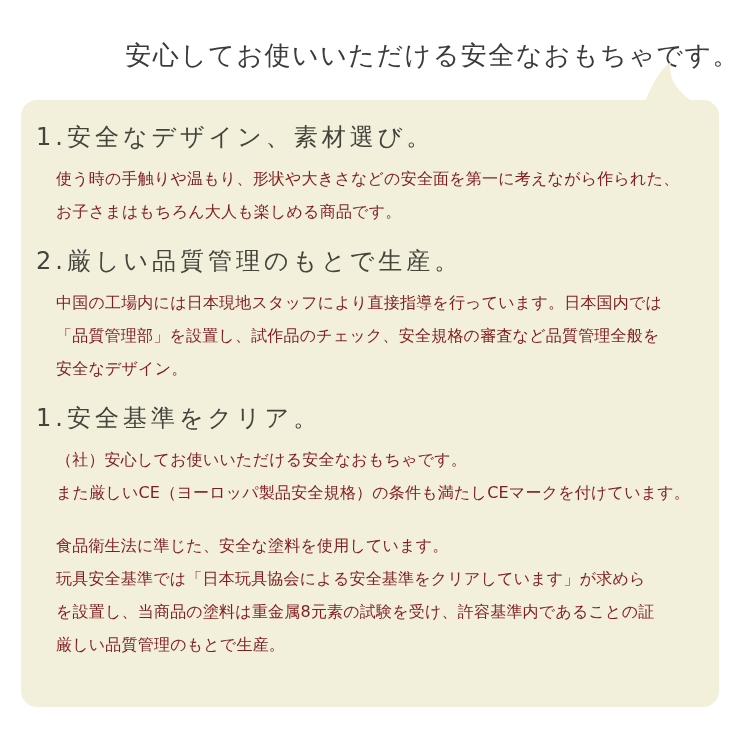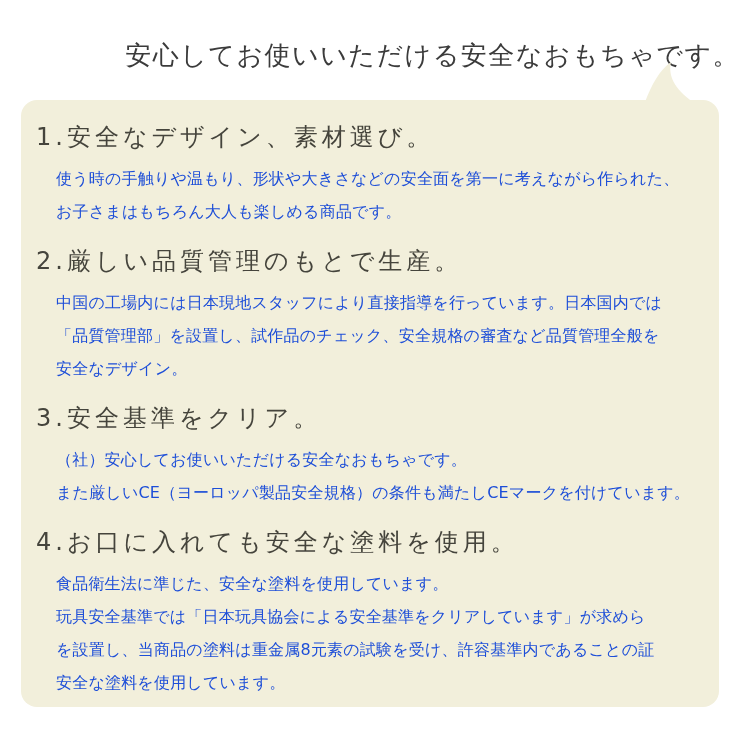--- a/index.html
+++ b/index.html
@@ -50,21 +50,21 @@
     line-height: 26px;
     letter-spacing: 4px;
     color: #45443c;
     margin: 0 0 12px 0;
     white-space: nowrap;
   }
   .body { padding-left: 20px; }
   .body-line {
     font-size: 16px;
     line-height: 33px;
-    color: #1d4ed8;
+    color: #7f1d1d;
     letter-spacing: 0.2px;
     white-space: nowrap;
   }
 </style>
 </head>
 <body>
 
 <div class="page">
 
   <h1 class="title">安心してお使いいただける安全なおもちゃです。</h1>
@@ -86,31 +86,30 @@
     <div class="section">
       <div class="heading">2.厳しい品質管理のもとで生産。</div>
       <div class="body">
         <div class="body-line">中国の工場内には日本現地スタッフにより直接指導を行っています。日本国内では</div>
         <div class="body-line">「品質管理部」を設置し、試作品のチェック、安全規格の審査など品質管理全般を</div>
         <div class="body-line">安全なデザイン。</div>
       </div>
     </div>
 
     <div class="section">
-      <div class="heading">3.安全基準をクリア。</div>
+      <div class="heading">1.安全基準をクリア。</div>
       <div class="body">
         <div class="body-line">（社）安心してお使いいただける安全なおもちゃです。</div>
         <div class="body-line">また厳しいCE（ヨーロッパ製品安全規格）の条件も満たしCEマークを付けています。</div>
       </div>
     </div>
 
     <div class="section">
-      <div class="heading">4.お口に入れても安全な塗料を使用。</div>
       <div class="body">
         <div class="body-line">食品衛生法に準じた、安全な塗料を使用しています。</div>
         <div class="body-line">玩具安全基準では「日本玩具協会による安全基準をクリアしています」が求めら</div>
         <div class="body-line">を設置し、当商品の塗料は重金属8元素の試験を受け、許容基準内であることの証</div>
-        <div class="body-line">安全な塗料を使用しています。</div>
+        <div class="body-line">厳しい品質管理のもとで生産。</div>
       </div>
     </div>
 
   </div>
 </div>
 
 </body></html>

